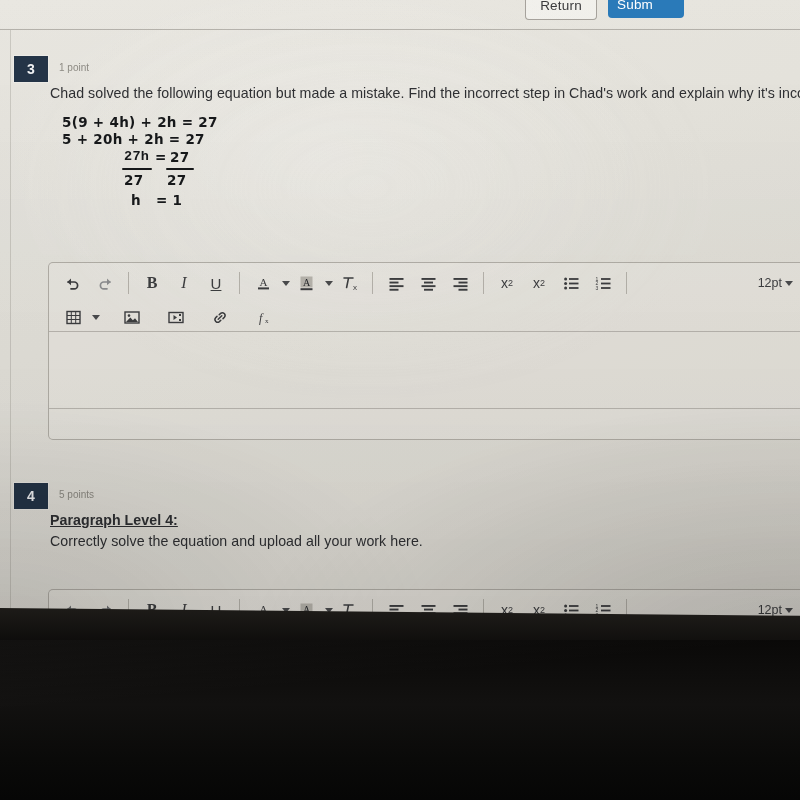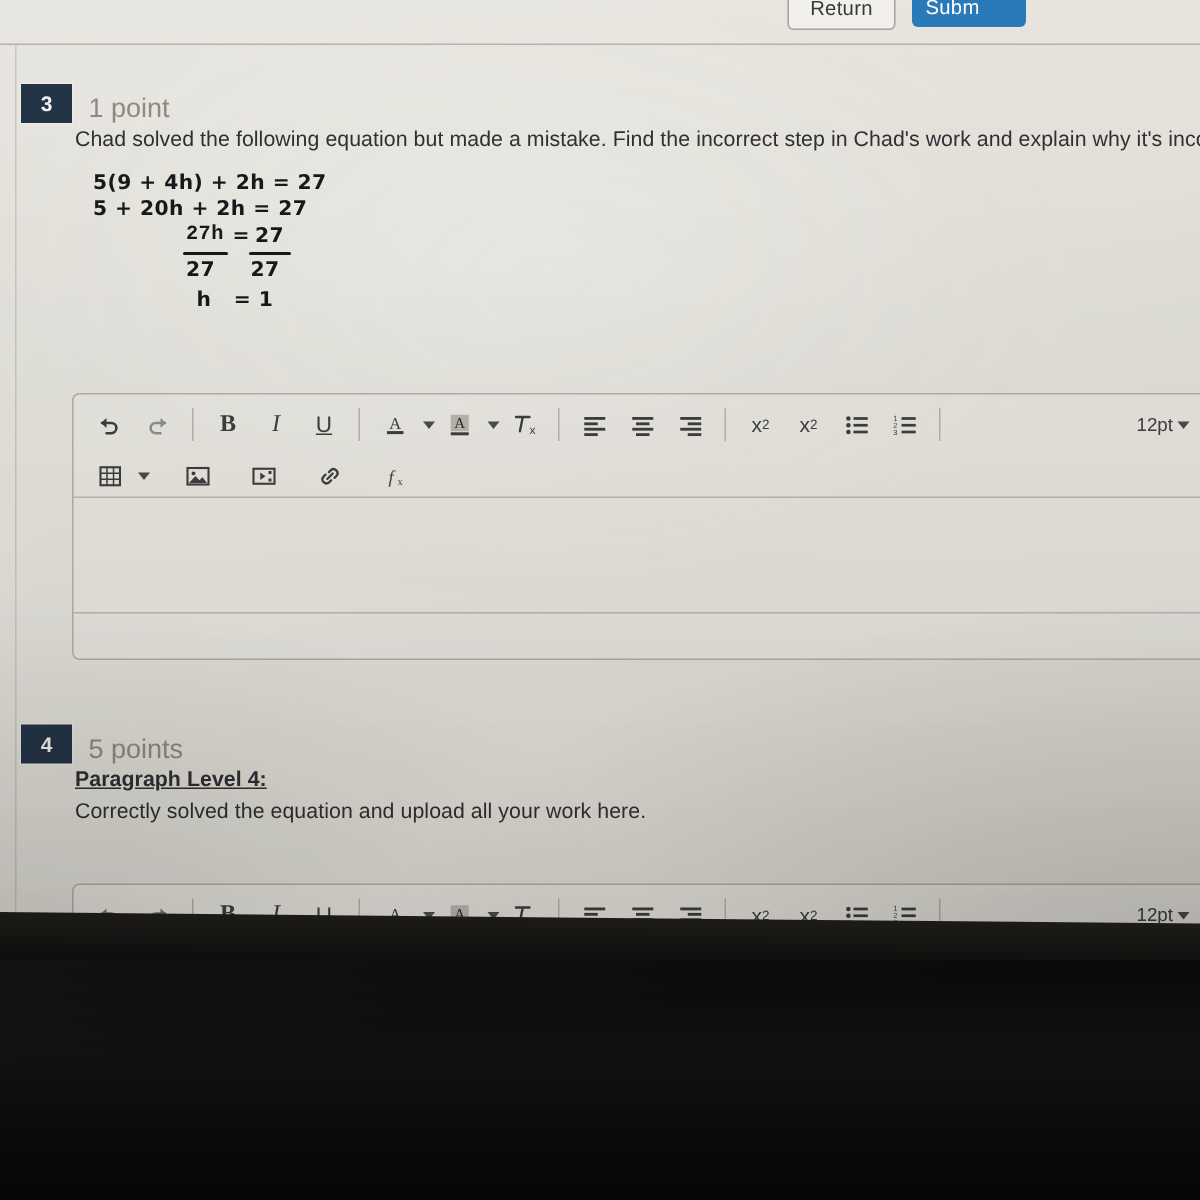--- a/index.html
+++ b/index.html
@@ -78,21 +78,21 @@
 
   
   .q-badge{
     position:absolute;width:34px;height:26px;
     background:#243447;color:#f2f3f5;
     display:flex;align-items:center;justify-content:center;
     font-size:14px;font-weight:600;
     box-shadow:0 0 0 1px rgba(255,255,255,.25);
   }
   .q-points{
-    position:absolute;color:#8e8b84;font-size:18px;
+    position:absolute;color:#8e8b84;font-size:10px;
   }
   .q-text{
     position:absolute;color:#2f3033;font-size:14.2px;
     white-space:nowrap;letter-spacing:.05px;
   }
   .q-text-under{
     text-decoration:underline;font-weight:700;
   }
 
   
@@ -352,21 +352,21 @@
 
     <div class="editor-divider" style="top:68px;"></div>
     <div class="editor-body" style="top:69px;height:75px;"></div>
     <div class="editor-divider" style="top:145px;"></div>
     <div class="status-bar" style="top:146px;height:31px;"></div>
   </div>
 
   <div class="q-badge" style="left:14px;top:483px;">4</div>
   <div class="q-points" style="left:59px;top:489px;">5 points</div>
   <div class="q-text q-text-under" style="left:50px;top:512px;">Paragraph Level 4:</div>
-  <div class="q-text" style="left:50px;top:533px;">Correctly solved the equation and upload all your work here.</div>
+  <div class="q-text" style="left:50px;top:533px;">Correctly solve the equation and upload all your work here.</div>
 
   <div class="editor" style="left:48px;top:589px;width:790px;height:140px;">
     <div class="tb">
       <div class="tbi">
         <svg width="16" height="16" viewBox="0 0 16 16">
             <path d="M3 7h6.2a3.4 3.4 0 0 1 0 6.8H6" stroke="#6f7072" stroke-width="1.7" fill="none" stroke-linecap="round"></path>
             <path d="M6 3.6 2.3 7 6 10.3z" fill="#6f7072"></path>
           </svg>
       </div>
       <div class="tbi">

